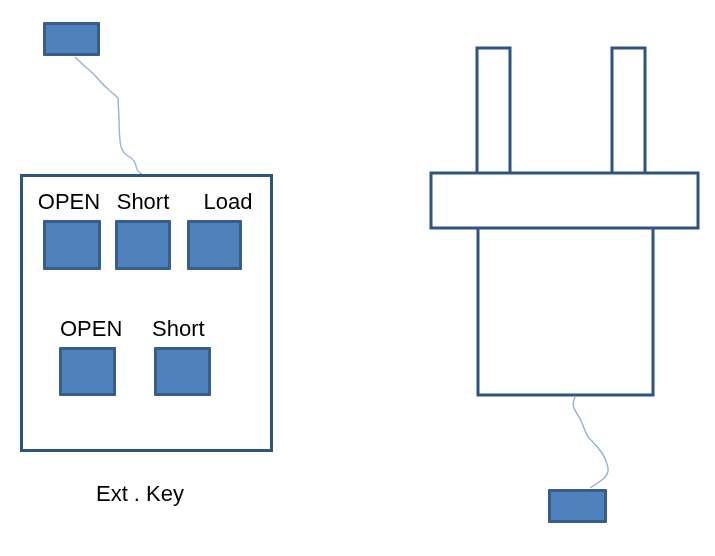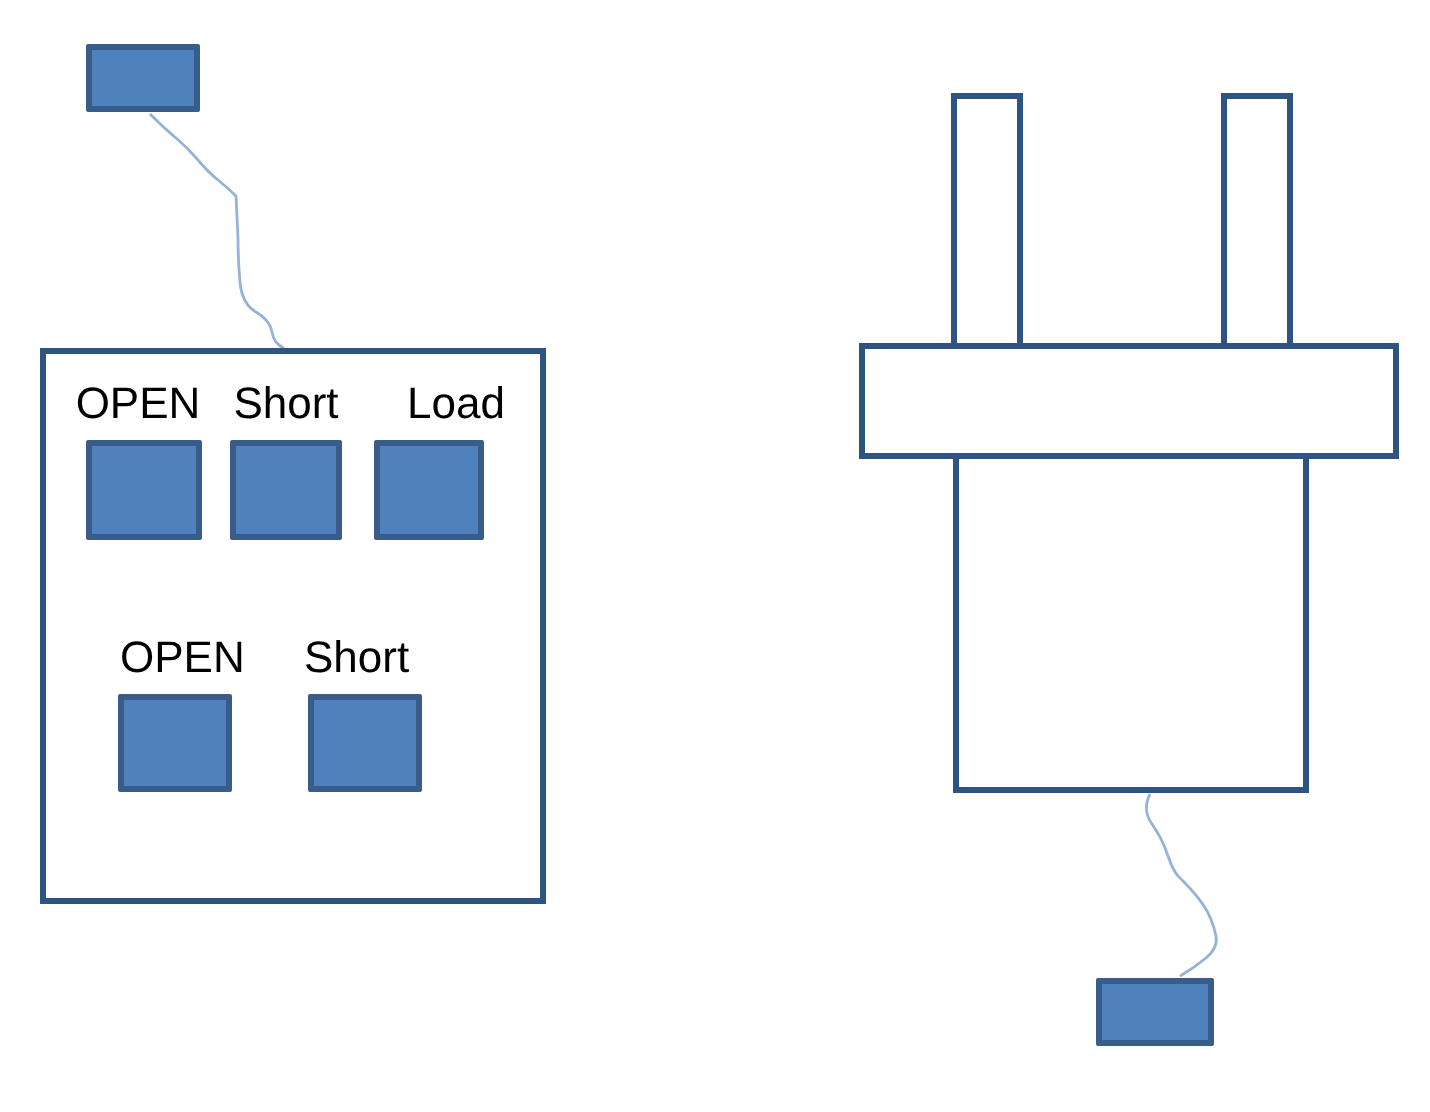--- a/index.html
+++ b/index.html
@@ -92,16 +92,17 @@
   <div class="key-rect btn-open1"></div>
   <div class="key-rect btn-short"></div>
   <div class="key-rect btn-load"></div>
 
   <div class="lbl lbl-open2">OPEN</div>
   <div class="lbl lbl-test">Short</div>
 
   <div class="key-rect btn-open2"></div>
   <div class="key-rect btn-test"></div>
 
+  <div class="lbl lbl-caption">Ext . Key</div>
 
   <div class="key-rect remote-bottom"></div>
 
 </div>
 
 </body></html>

